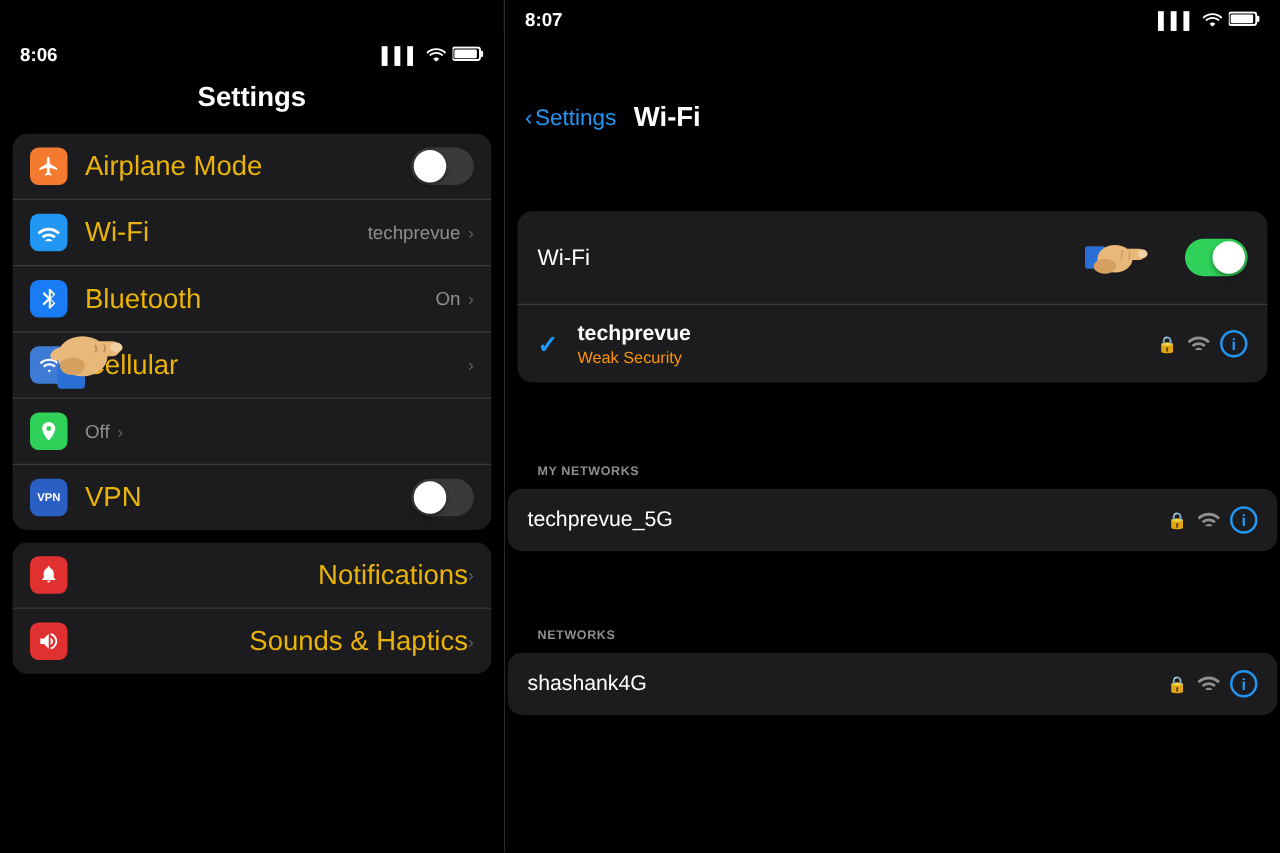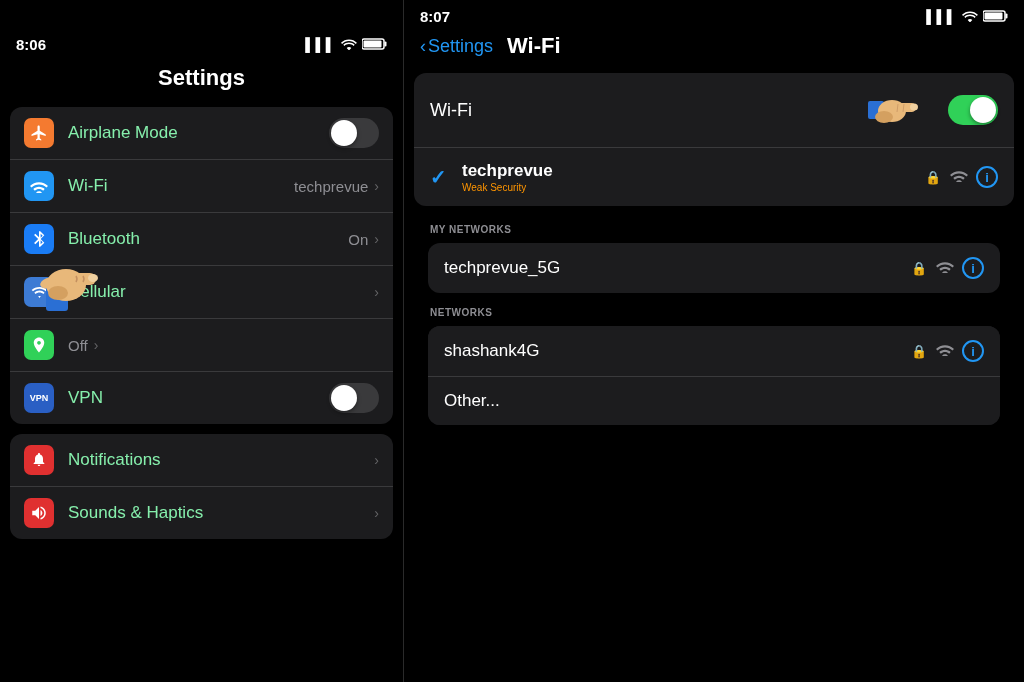--- a/index.html
+++ b/index.html
@@ -85,22 +85,22 @@
     .icon-orange { background: #f47a30; }
     .icon-blue { background: #2196f3; }
     .icon-blue2 { background: #1a7cf5; }
     .icon-blue3 { background: #3d7bd4; }
     .icon-green { background: #30d158; }
     .icon-blue-vpn { background: #2a5fc4; }
     .icon-red { background: #e03030; }
     .icon-red2 { background: #e03030; }
 
     .item-label {
-      color: #86efac;
-      font-size: 17px;
+      color: #eab308;
+      font-size: 22px;
       flex: 1;
     }
 
     .item-value {
       color: #8e8e93;
       font-size: 15px;
       margin-right: 6px;
     }
 
     .chevron {
@@ -149,20 +149,21 @@
     }
 
     
     .right-panel {
       flex: 1;
       height: 682px;
       background: #000;
       display: flex;
       flex-direction: column;
       overflow: hidden;
+      gap: 48px;
     }
 
     .right-status-bar {
       display: flex;
       justify-content: space-between;
       align-items: center;
       padding: 8px 16px 4px 16px;
       color: #fff;
       font-size: 15px;
       font-weight: 600;
@@ -239,21 +240,21 @@
     }
 
     .network-name {
       color: #fff;
       font-size: 17px;
       font-weight: 600;
     }
 
     .network-subtitle {
       color: #ff9500;
-      font-size: 10px;
+      font-size: 13px;
       margin-top: 1px;
     }
 
     .network-icons {
       display: flex;
       align-items: center;
       gap: 8px;
     }
 
     .section-header {
@@ -280,21 +281,21 @@
 
     .network-row-name {
       color: #fff;
       font-size: 17px;
       flex: 1;
     }
 
     .networks-section {
       background: #1c1c1e;
       border-radius: 12px;
-      margin: 4px 24px;
+      margin: 4px 2px;
       overflow: hidden;
     }
 
     .lock-icon {
       color: #8e8e93;
       font-size: 13px;
     }
 
     .info-icon {
       width: 22px;
@@ -315,20 +316,21 @@
       width: 1px;
       background: #2a2a2a;
       height: 100%;
     }
 
     .bottom-section {
       background: #1c1c1e;
       border-radius: 12px;
       margin: 4px 10px;
       overflow: hidden;
+      text-align: right;
     }
   </style>
 </head>
 <body>
 
 <div class="left-panel">
 
   <div class="status-bar">
     <span>8:06</span>
     <div class="status-bar-right">
@@ -566,19 +568,16 @@
         <div class="network-icons">
           <span class="lock-icon">🔒</span>
           <span>
             <svg width="18" height="14" viewBox="0 0 24 18">
                 <path d="M12 4C7.3 4 3.1 5.9 0 9l2.1 2.1C4.7 8.7 8.2 7 12 7s7.3 1.7 9.9 4.1L24 9C20.9 5.9 16.7 4 12 4zm0 6c-3 0-5.6 1.2-7.6 3.1L6.5 15.2C8 13.8 9.9 13 12 13s4 .8 5.5 2.2l2.1-2.1C17.6 11.2 15 10 12 10zm0 6c-1.5 0-2.9.6-3.9 1.5L12 21l3.9-3.5C14.9 16.6 13.5 16 12 16z" fill="#8e8e93"></path>
               </svg>
           </span>
           <div class="info-icon">i</div>
         </div>
       </div>
-      <div class="network-row">
-        <span class="network-row-name">Other...</span>
-      </div>
     </div>
   </div>
 
 </div>
 
 </body></html>

